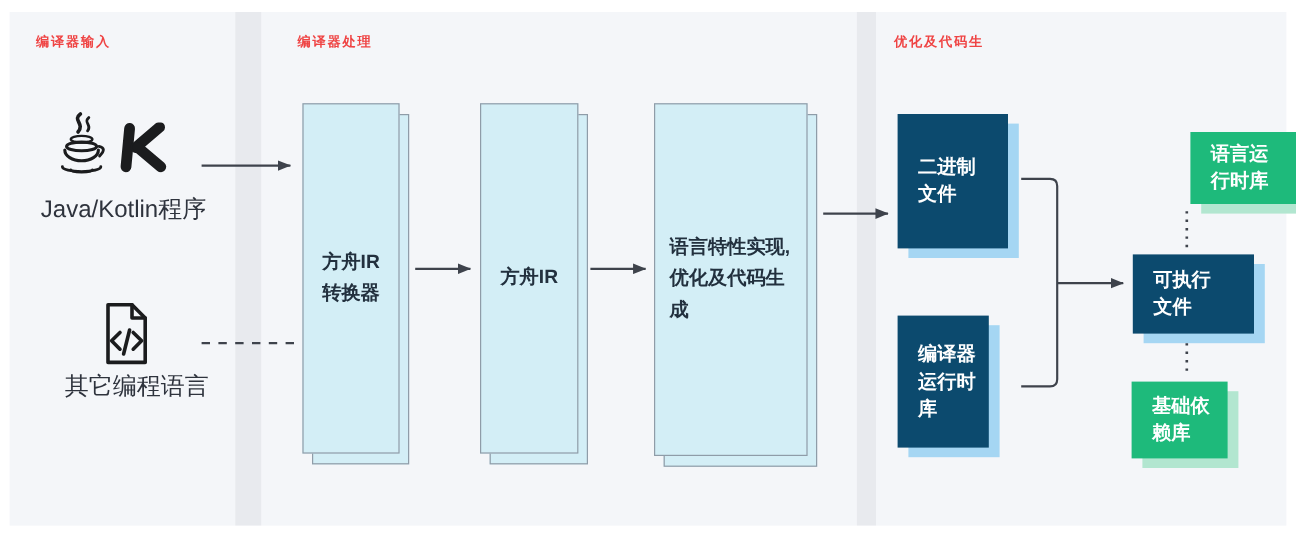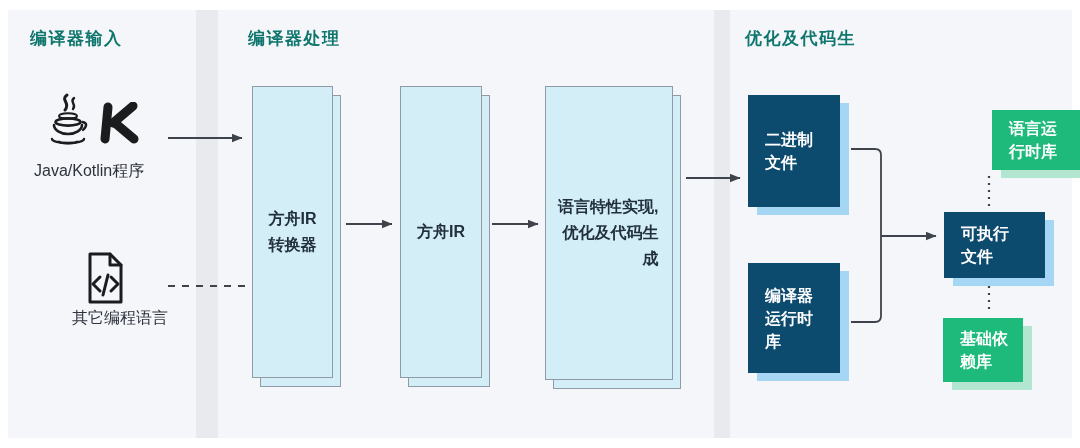--- a/index.html
+++ b/index.html
@@ -4,39 +4,39 @@
 <style>
   * { margin:0; padding:0; box-sizing:border-box; }
   html,body { width:1080px; height:448px; }
   body {
     position:relative; background:#ffffff; overflow:hidden;
     font-family:"Liberation Sans", sans-serif;
   }
   .panel { position:absolute; top:10px; height:428px; background:#f4f6f9; }
   .gap   { position:absolute; top:10px; height:428px; background:#e8eaee; }
   .sec-title {
-    position:absolute; font-size:17px; font-weight:700;
-    color:#0f766e; letter-spacing:1.5px;
+    position:absolute; font-size:11px; font-weight:700;
+    color:#ef4444; letter-spacing:1.5px;
   }
-  .label { position:absolute; font-size:16px; font-weight:500; color:#2e333d; }
+  .label { position:absolute; font-size:20px; font-weight:500; color:#2e333d; }
 
   
   .sbox { position:absolute; }
   .sbox .back {
     position:absolute; left:8px; top:9px; width:100%; height:100%;
     background:#d3eef6; border:1px solid #8f9ca8;
   }
   .sbox .front {
     position:absolute; left:0; top:0; width:100%; height:100%;
     background:#d3eef6; border:1px solid #8f9ca8;
     display:flex; align-items:center; justify-content:center;
     text-align:center; font-size:16px; font-weight:600; color:#22303e;
     line-height:26px; white-space:pre-line;
   }
-  .sbox.wide .front { justify-content:flex-start; text-align:right; padding:12px 12px; }
+  .sbox.wide .front { justify-content:flex-start; text-align:left; padding:12px 12px; }
 
   
   .obox { position:absolute; }
   .obox .shadow { position:absolute; left:9px; top:8px; width:100%; height:100%; }
   .obox .face {
     position:absolute; left:0; top:0; width:100%; height:100%;
     display:flex; align-items:center; padding-left:17px;
     color:#ffffff; font-size:16px; font-weight:700; line-height:23px;
     white-space:pre-line;
   }
@@ -86,21 +86,21 @@
   <g fill="none" stroke="#1b1c1e" stroke-width="3" stroke-linejoin="round" stroke-linecap="round">
     <path d="M6,3 h20 l11,11 v37 h-31 z"></path>
     <path d="M26,3 v11 h11"></path>
     <path d="M16,26 l-7,7 7,7"></path>
     <path d="M27,26 l7,7 -7,7"></path>
     <path d="M24,24 l-5,20"></path>
   </g>
 </svg>
 
 <div class="label" style="left:34px; top:161px;">Java/Kotlin程序</div>
-<div class="label" style="left:72px; top:308px;">其它编程语言</div>
+<div class="label" style="left:54px; top:308px;">其它编程语言</div>
 
 <div class="sbox" style="left:252px; top:86px; width:81px; height:292px;">
   <div class="back"></div>
   <div class="front">方舟IR
 转换器</div>
 </div>
 
 <div class="sbox" style="left:400px; top:86px; width:82px; height:292px;">
   <div class="back"></div>
   <div class="front">方舟IR</div>
@@ -112,21 +112,21 @@
 优化及代码生
 成</div>
 </div>
 
 <div class="obox blue" style="left:748px; top:95px; width:92px; height:112px;">
   <div class="shadow"></div>
   <div class="face">二进制
 文件</div>
 </div>
 
-<div class="obox blue" style="left:748px; top:263px; width:92px; height:110px;">
+<div class="obox blue" style="left:748px; top:263px; width:76px; height:110px;">
   <div class="shadow"></div>
   <div class="face">编译器
 运行时
 库</div>
 </div>
 
 <div class="obox green" style="left:992px; top:110px; width:92px; height:60px;border-radius:29px;">
   <div class="shadow"></div>
   <div class="face">语言运
 行时库</div>

